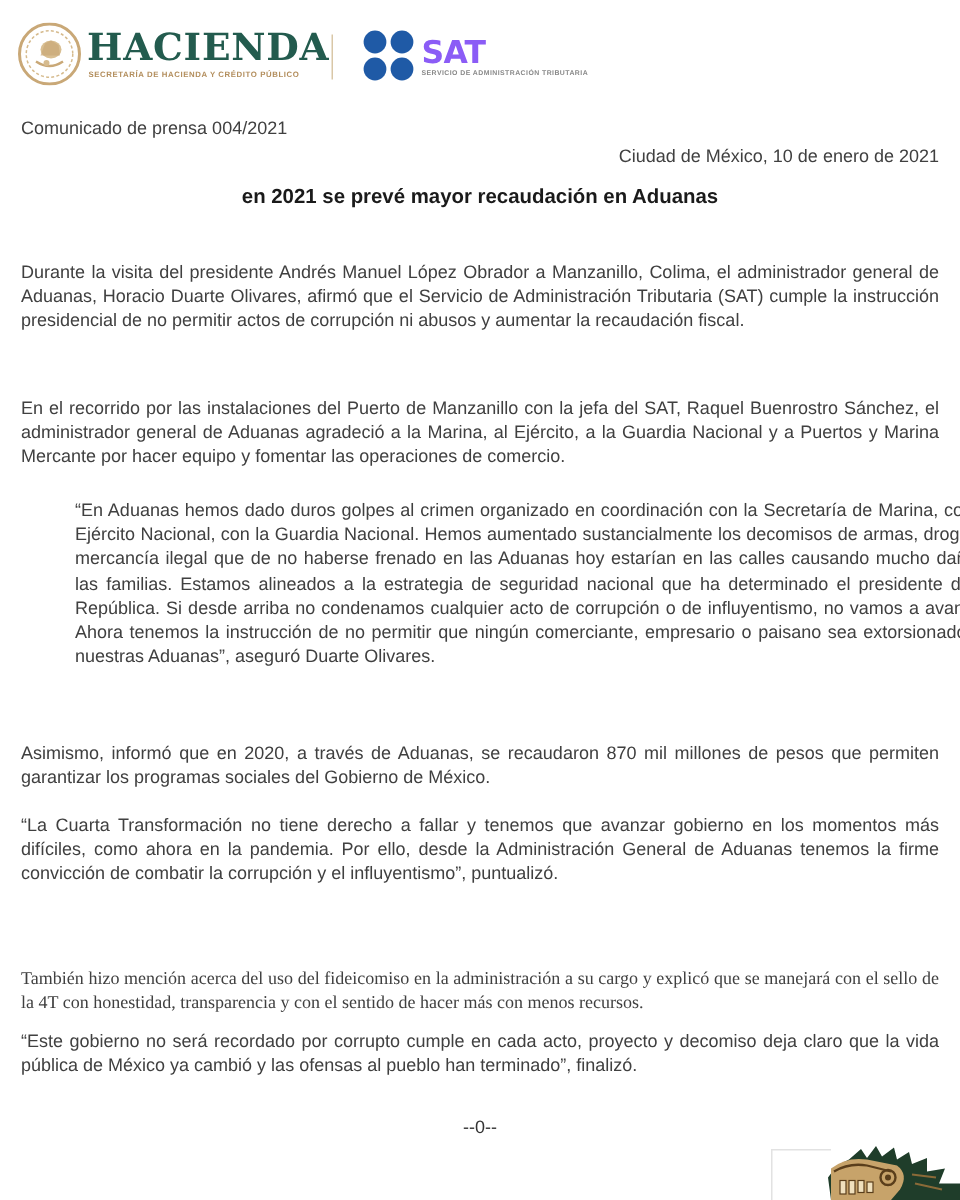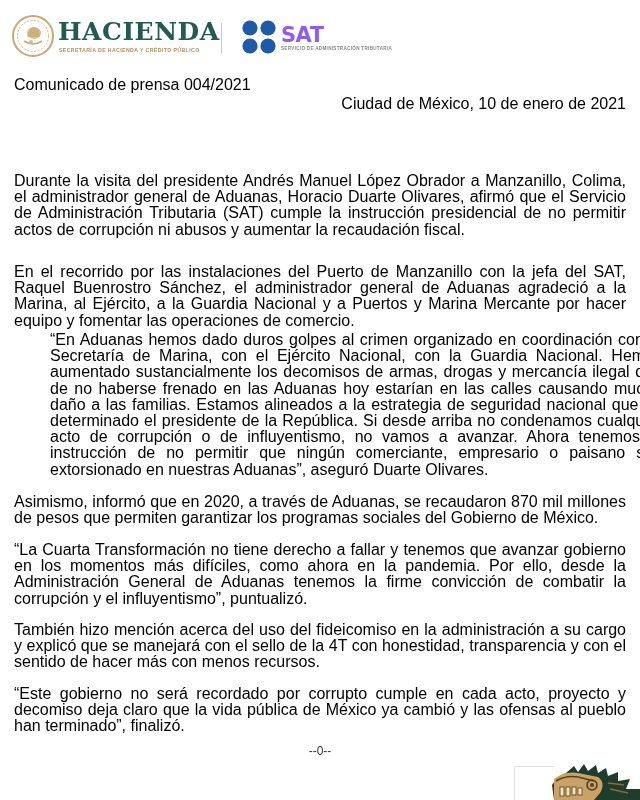--- a/index.html
+++ b/index.html
@@ -10,32 +10,32 @@
     .header { position: absolute; left: 0; top: 0; width: 564px; height: 70px; }
     .seal { position: absolute; left: 12px; top: 15px; width: 42px; height: 42px; }
     .hacienda-word { position: absolute; left: 58px; top: 18px; font-family: "DejaVu Serif", "Liberation Serif", serif; font-weight: bold; font-size: 25px; letter-spacing: 0.5px; color: #235b4e; line-height: 28px; }
     .hacienda-sub { position: absolute; left: 59px; top: 47px; font-size: 5.2px; font-weight: bold; color: #b38e5d; letter-spacing: 0.4px; white-space: nowrap; }
     .header-divider { position: absolute; left: 221px; top: 23px; width: 1px; height: 30px; background: #d9c7a7; }
     .sat-dots { position: absolute; left: 242px; top: 20px; width: 34px; height: 34px; }
     .sat-word { position: absolute; left: 281px; top: 24px; font-family: "DejaVu Sans", sans-serif; font-weight: bold; font-size: 21px; color: #8b5cf6; letter-spacing: -0.5px; line-height: 22px; }
     .sat-sub { position: absolute; left: 281px; top: 46px; font-size: 4.6px; font-weight: bold; color: #888888; letter-spacing: 0.3px; white-space: nowrap; }
 
     
-    .text { font-size: 16px; line-height: 16.2px; color: #000000; }
+    .text { font-size: 12px; line-height: 16.2px; color: #404040; }
     .comunicado { position: absolute; left: 14px; top: 77px; }
     .dateline { position: absolute; right: 14px; top: 96px; text-align: right; }
     .title { position: absolute; left: 14px; width: 612px; top: 123px; text-align: center; font-weight: bold; font-size: 13.6px; line-height: 16.5px; color: #1a1a1a; }
 
     .para { position: absolute; left: 14px; width: 612px; text-align: justify; }
     .p1 { top: 173px; }
     .p2 { top: 252px; margin-top: 12px; }
     .p3 { top: 332px; margin-left: 36px; }
     .p4 { top: 494px; }
     .p5 { top: 542px; }
-    .p6 { top: 622px; }
+    .p6 { top: 644px; font-family: Liberation Serif, serif; }
     .p7 { top: 686px; }
     .closing { position: absolute; left: 0; width: 640px; top: 744px; text-align: center; font-size: 12px; color: #333; }
 
     .serpent { position: absolute; left: 514px; top: 763px; width: 126px; height: 37px; overflow: hidden; }
     .serpent-frame { position: absolute; left: 514px; top: 766px; width: 1px; height: 34px; background: #e2e2e2; }
     .serpent-frame-top { position: absolute; left: 514px; top: 766px; width: 40px; height: 1px; background: #e2e2e2; }
   </style>
 </head>
 <body>
 
@@ -58,20 +58,21 @@
     <circle cx="26" cy="26" r="7.6" fill="#1f5aa6"></circle>
   </svg>
   <div class="sat-word">SAT</div>
   <div class="sat-sub">SERVICIO DE ADMINISTRACIÓN TRIBUTARIA</div>
 </div>
 
 <div class="text comunicado">Comunicado de prensa 004/2021</div>
 <div class="text dateline">Ciudad de México, 10 de enero de 2021</div>
 
 <div class="title">
+  <div>en 2021 se prevé mayor recaudación en Aduanas</div>
 </div>
 
 <p class="text para p1">Durante la visita del presidente Andrés Manuel López Obrador a Manzanillo, Colima, el administrador general de Aduanas, Horacio Duarte Olivares, afirmó que el Servicio de Administración Tributaria (SAT) cumple la instrucción presidencial de no permitir actos de corrupción ni abusos y aumentar la recaudación fiscal.</p>
 <p class="text para p2">En el recorrido por las instalaciones del Puerto de Manzanillo con la jefa del SAT, Raquel Buenrostro Sánchez, el administrador general de Aduanas agradeció a la Marina, al Ejército, a la Guardia Nacional y a Puertos y Marina Mercante por hacer equipo y fomentar las operaciones de comercio.</p>
 <p class="text para p3">“En Aduanas hemos dado duros golpes al crimen organizado en coordinación con la Secretaría de Marina, con el Ejército Nacional, con la Guardia Nacional. Hemos aumentado sustancialmente los decomisos de armas, drogas y mercancía ilegal que de no haberse frenado en las Aduanas hoy estarían en las calles causando mucho daño a las familias. Estamos alineados a la estrategia de seguridad nacional que ha determinado el presidente de la República. Si desde arriba no condenamos cualquier acto de corrupción o de influyentismo, no vamos a avanzar. Ahora tenemos la instrucción de no permitir que ningún comerciante, empresario o paisano sea extorsionado en nuestras Aduanas”, aseguró Duarte Olivares.</p>
 <p class="text para p4">Asimismo, informó que en 2020, a través de Aduanas, se recaudaron 870 mil millones de pesos que permiten garantizar los programas sociales del Gobierno de México.</p>
 <p class="text para p5">“La Cuarta Transformación no tiene derecho a fallar y tenemos que avanzar gobierno en los momentos más difíciles, como ahora en la pandemia. Por ello, desde la Administración General de Aduanas tenemos la firme convicción de combatir la corrupción y el influyentismo”, puntualizó.</p>
 <p class="text para p6">También hizo mención acerca del uso del fideicomiso en la administración a su cargo y explicó que se manejará con el sello de la 4T con honestidad, transparencia y con el sentido de hacer más con menos recursos.</p>
 <p class="text para p7">“Este gobierno no será recordado por corrupto cumple en cada acto, proyecto y decomiso deja claro que la vida pública de México ya cambió y las ofensas al pueblo han terminado”, finalizó.</p>
 

